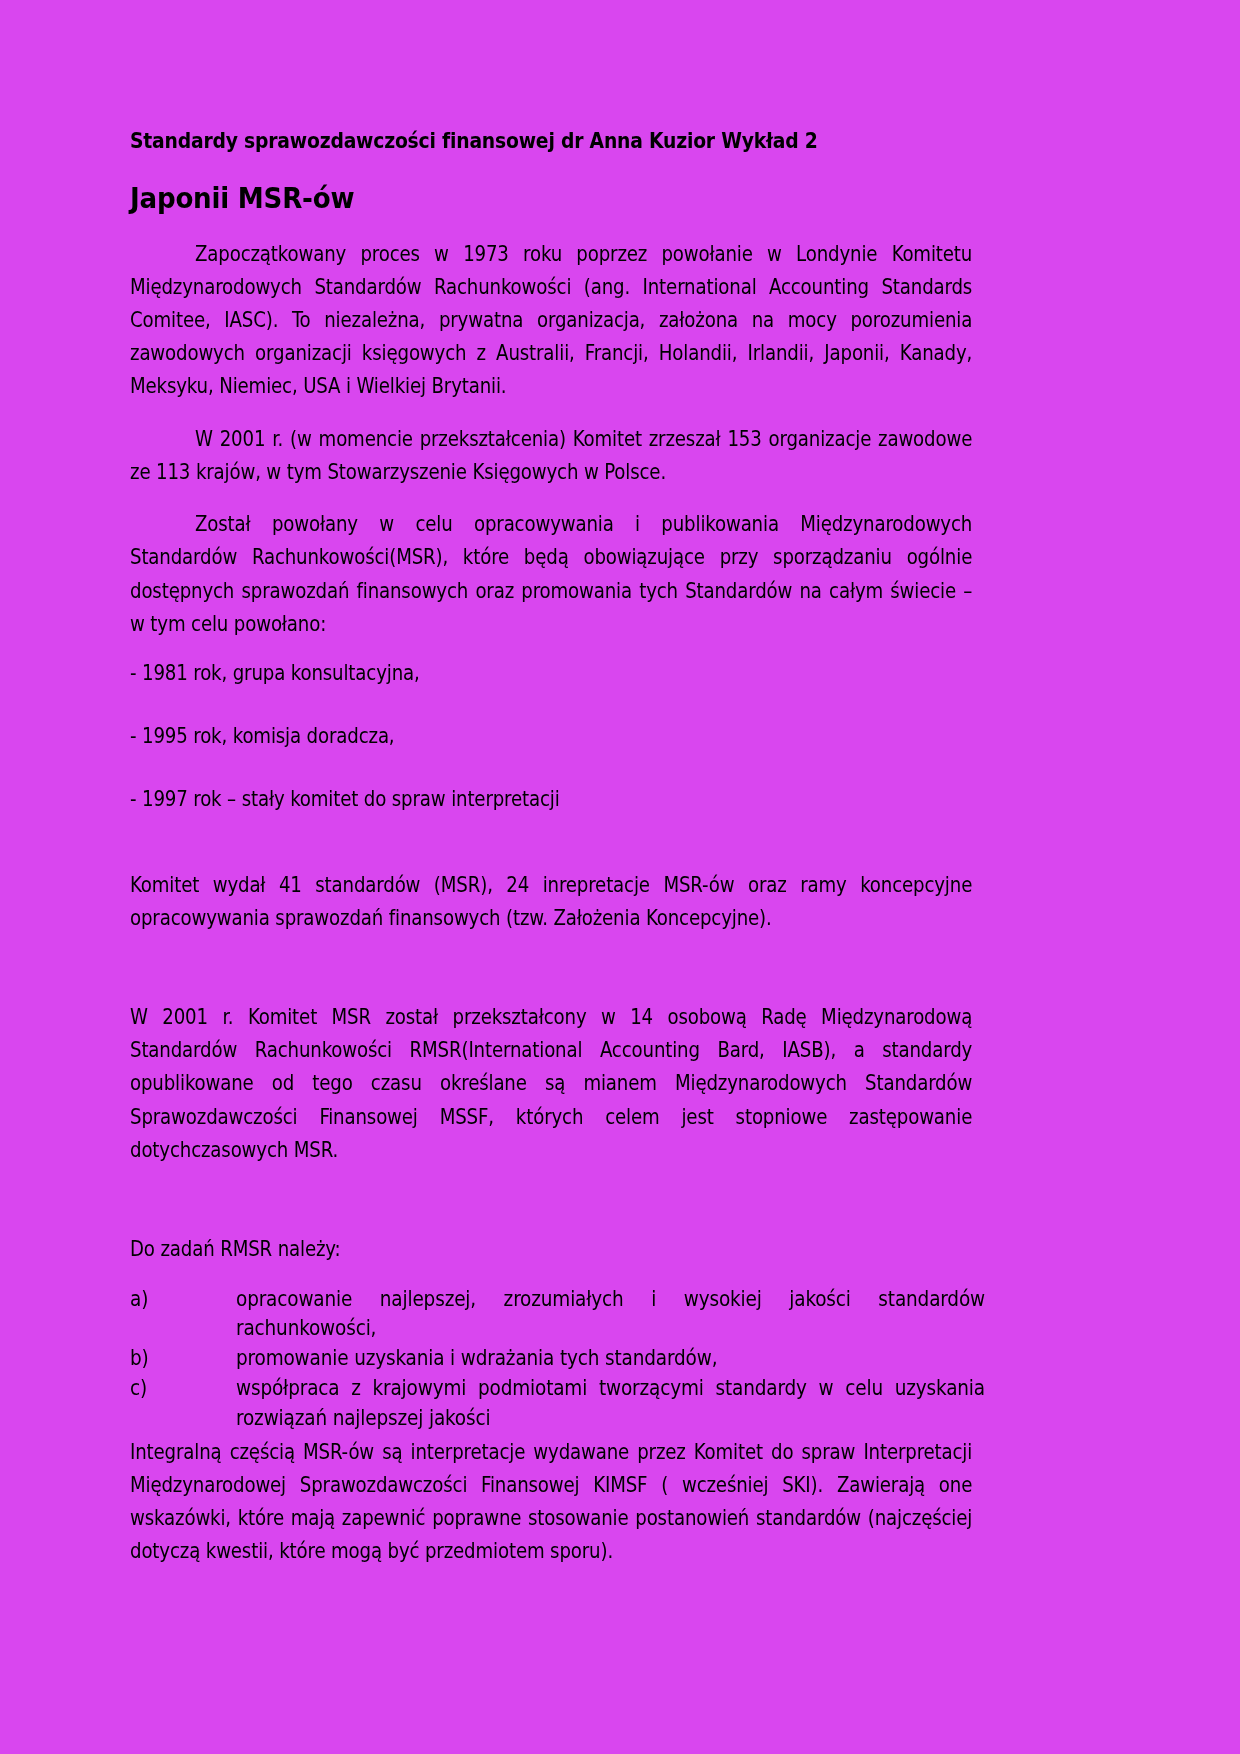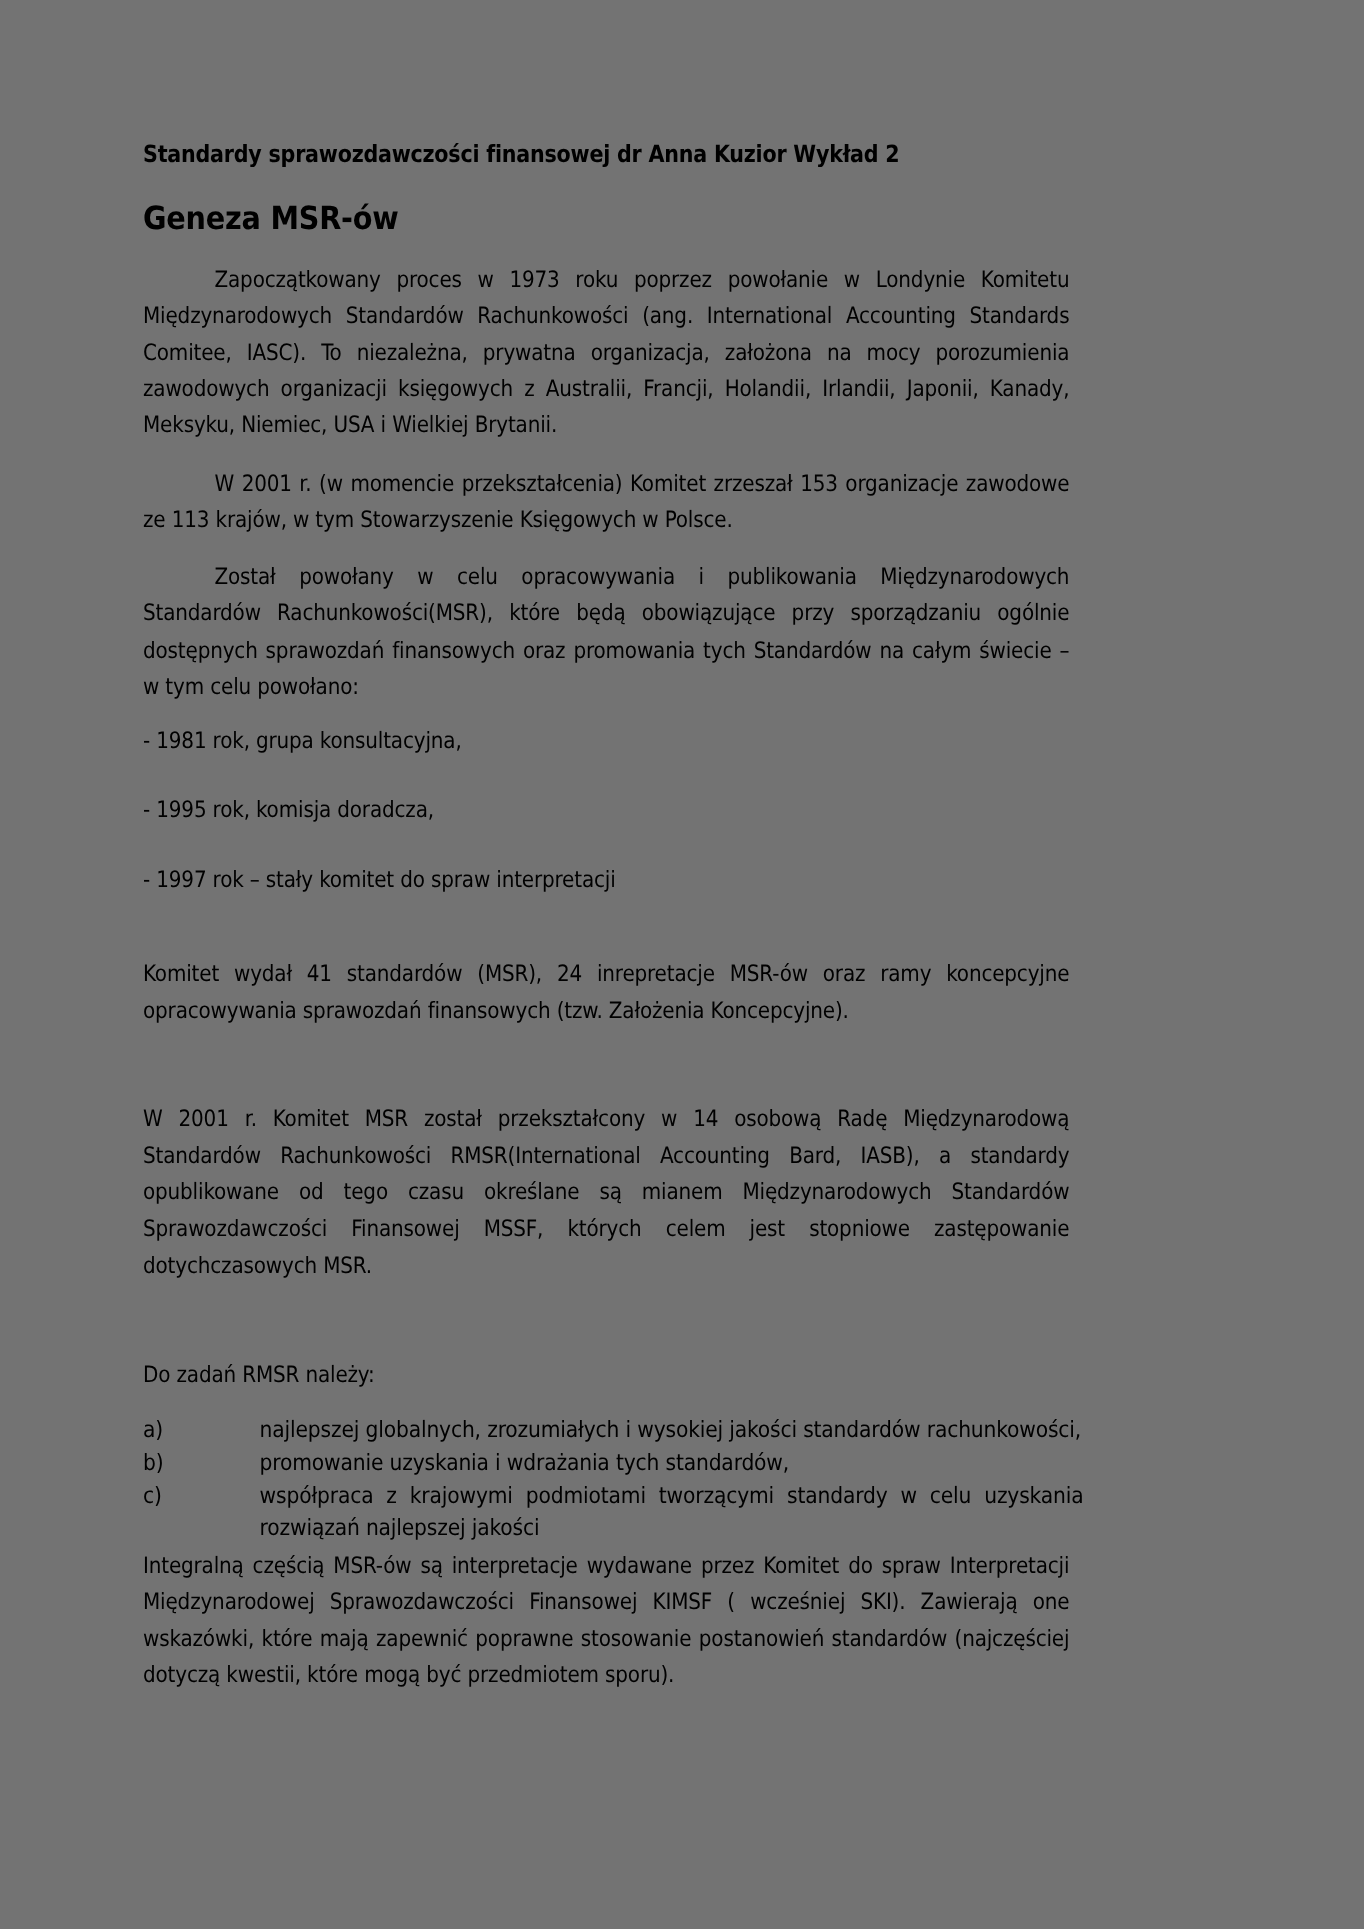--- a/index.html
+++ b/index.html
@@ -14,21 +14,21 @@
     font-family: "DejaVu Sans Condensed", "Liberation Sans Narrow", "Liberation Sans", sans-serif;
     color: #000000;
     position: relative;
     overflow: hidden;
   }
   .page {
     position: absolute;
     left: 0; top: 0;
     width: 1240px;
     height: 1754px;
-    background: #737373;
+    background: #d946ef;
   }
   .content {
     position: absolute;
     left: 130px;
     top: 128px;
     width: 855px;
   }
   .doc-title {
     font-size: 21.5px;
     font-weight: bold;
@@ -104,21 +104,21 @@
   }
 </style>
 </head>
 <body>
 
 <div class="page">
   <div class="content">
 
     <div class="doc-title">Standardy sprawozdawczości finansowej dr Anna Kuzior Wykład 2</div>
 
-    <div class="section-heading">Geneza MSR-ów</div>
+    <div class="section-heading">Japonii MSR-ów</div>
 
     <p class="para indent"><span>Zapoczątkowany proces w </span><span class="underline">1973</span><span> roku poprzez powołanie w Londynie Komitetu Międzynarodowych Standardów Rachunkowości (ang. International Accounting Standards Comitee, IASC). To niezależna, prywatna organizacja, założona na mocy porozumienia zawodowych organizacji księgowych z Australii, Francji, Holandii, Irlandii, Japonii, Kanady, Meksyku, Niemiec, USA i Wielkiej Brytanii.</span></p>
 
     <p class="para indent">W 2001 r. (w momencie przekształcenia) Komitet zrzeszał 153 organizacje zawodowe ze 113 krajów, w tym Stowarzyszenie Księgowych w Polsce.</p>
 
     <p class="para indent tight">Został powołany w celu opracowywania i publikowania Międzynarodowych Standardów Rachunkowości(MSR), które będą obowiązujące przy sporządzaniu ogólnie dostępnych sprawozdań finansowych oraz promowania tych Standardów na całym świecie – w tym celu powołano:</p>
 
     <p class="para dash">- 1981 rok, grupa konsultacyjna,</p>
 
     <p class="para dash">- 1995 rok, komisja doradcza,</p>
@@ -127,21 +127,21 @@
 
     <p class="para gap-before">Komitet wydał 41 standardów (MSR), 24 inrepretacje MSR-ów oraz ramy koncepcyjne opracowywania sprawozdań finansowych (tzw. Założenia Koncepcyjne).</p>
 
     <p class="para gap-before-lg">W 2001 r. Komitet MSR  został przekształcony w 14 osobową Radę Międzynarodową Standardów Rachunkowości RMSR(International Accounting Bard, IASB), a standardy opublikowane od tego czasu określane są mianem Międzynarodowych Standardów Sprawozdawczości Finansowej MSSF, których celem jest stopniowe zastępowanie dotychczasowych MSR.</p>
 
     <p class="para gap-before-lg">Do zadań RMSR należy:</p>
 
     <ol class="lettered">
       <li>
         <span class="marker">a)</span>
-        <span class="item-text">najlepszej globalnych, zrozumiałych i wysokiej jakości standardów rachunkowości,</span>
+        <span class="item-text">opracowanie najlepszej, zrozumiałych i wysokiej jakości standardów rachunkowości,</span>
       </li>
       <li>
         <span class="marker">b)</span>
         <span class="item-text">promowanie uzyskania i wdrażania tych standardów,</span>
       </li>
       <li>
         <span class="marker">c)</span>
         <span class="item-text">współpraca z krajowymi podmiotami tworzącymi standardy w celu uzyskania rozwiązań najlepszej jakości</span>
       </li>
     </ol>

